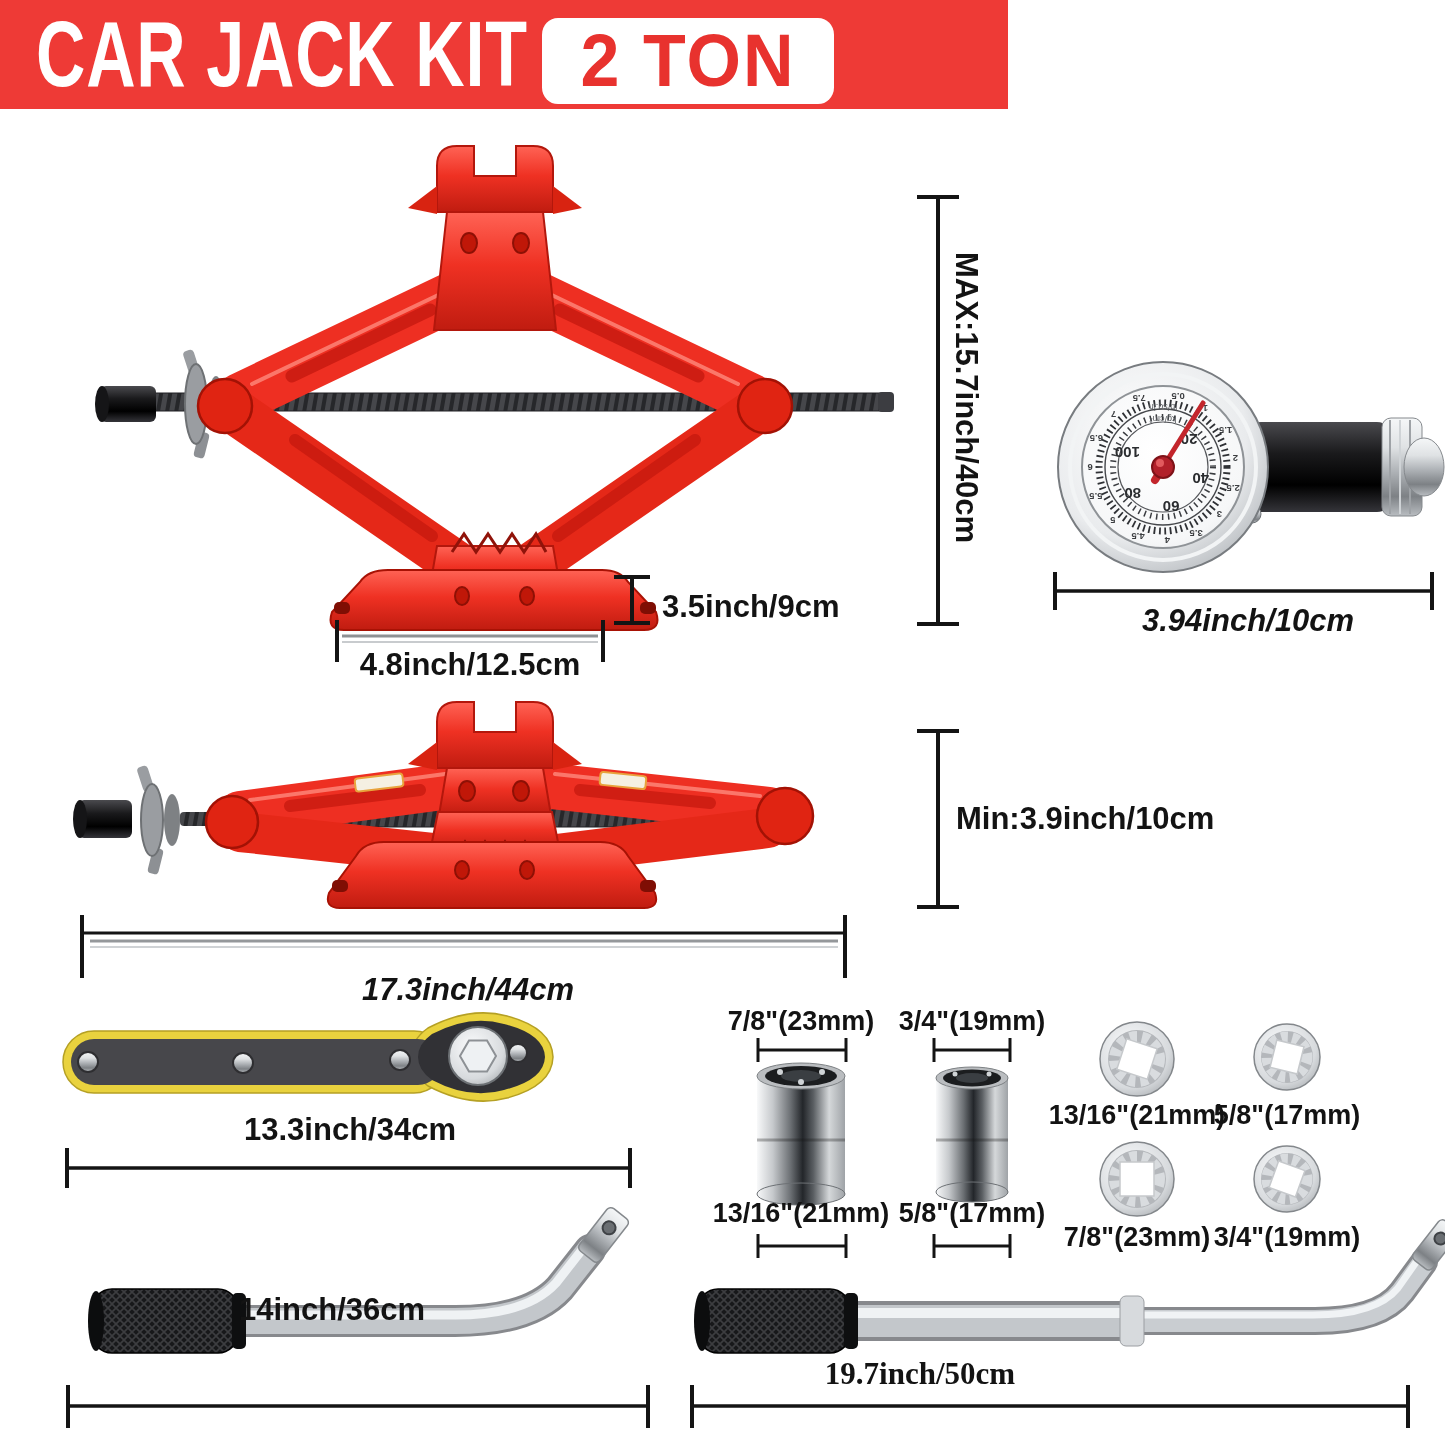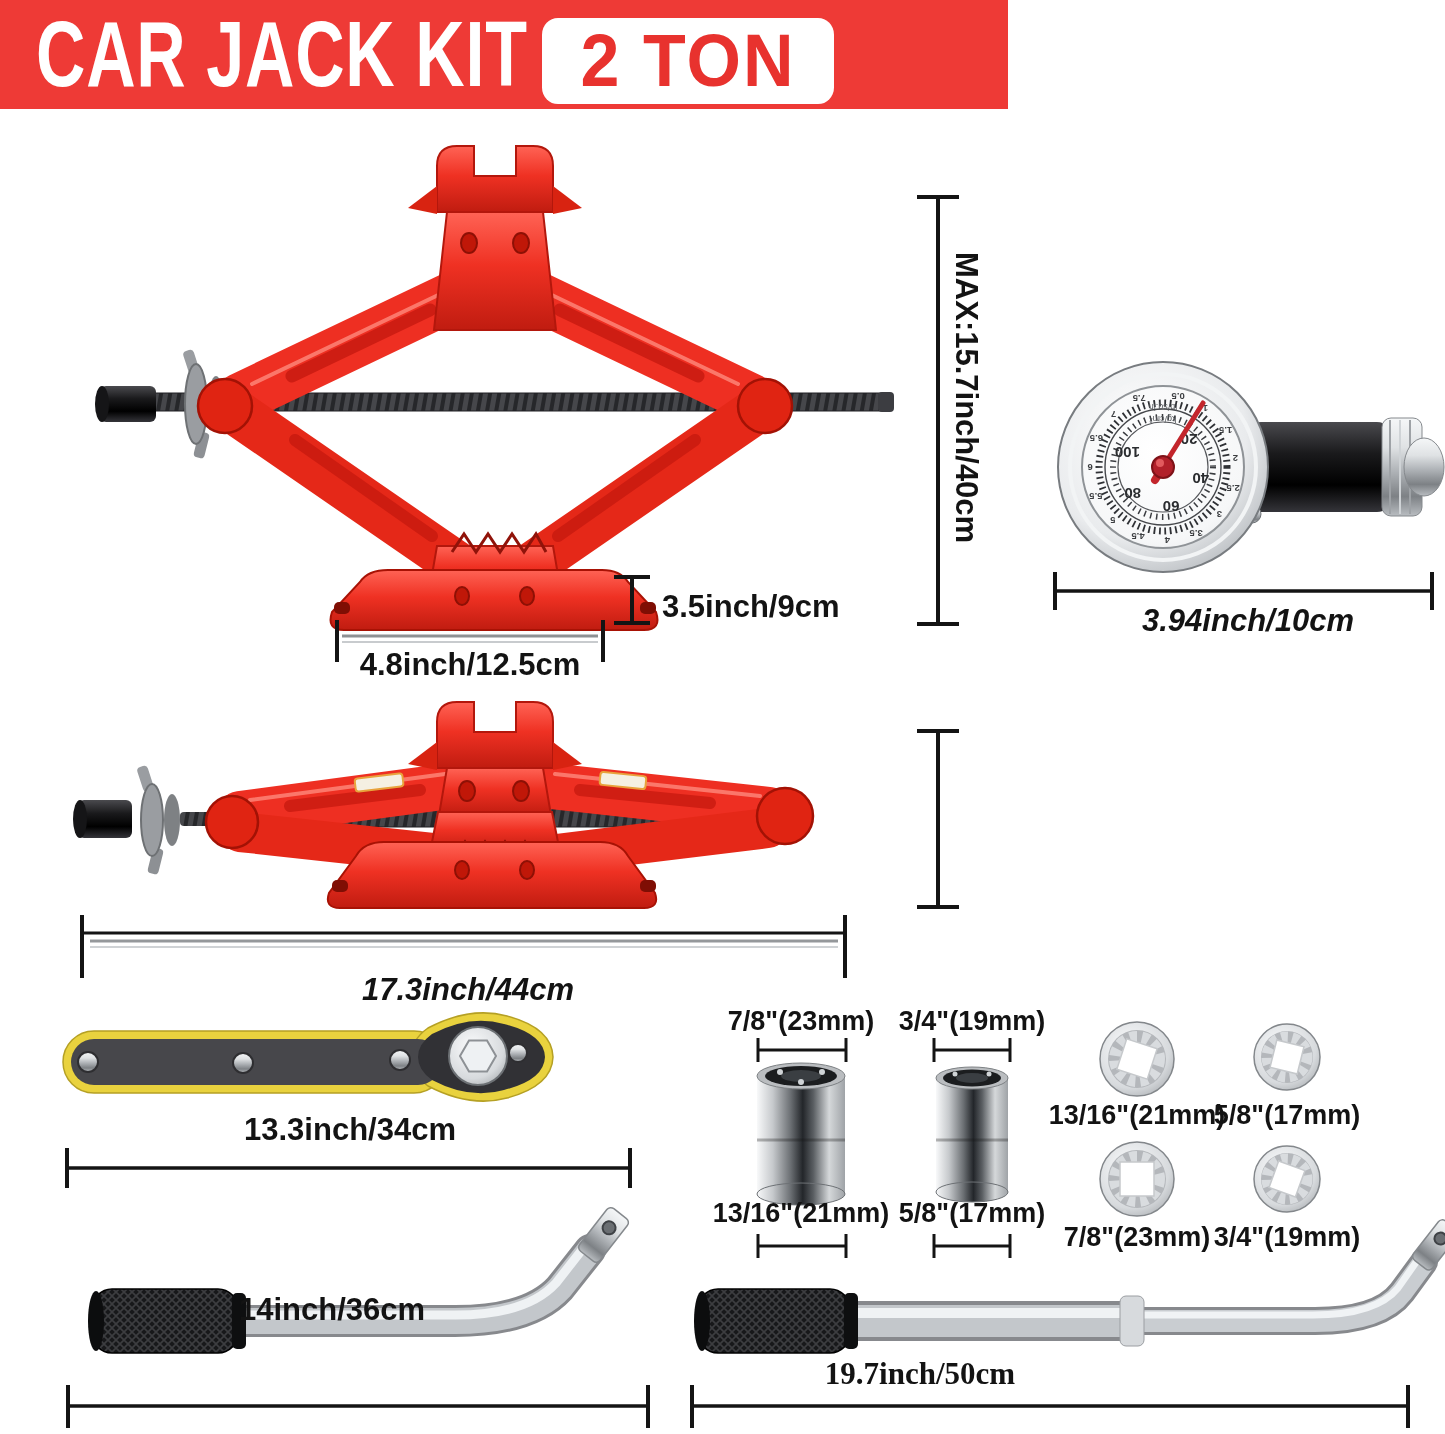--- a/index.html
+++ b/index.html
@@ -371,20 +371,21 @@
       <line x1="692" y1="1406" x2="1408" y2="1406" stroke-width="3.5"></line>
       <line x1="692" y1="1385" x2="692" y2="1428" stroke-width="4"></line>
         <line x1="1408" y1="1385" x2="1408" y2="1428" stroke-width="4"></line>
     </g>
   </svg>
 
   <div class="dim vert" style="left:948px;top:252px;">MAX:15.7inch/40cm</div>
   <div class="dim" style="left:662px;top:581px;margin-top:8px;">3.5inch/9cm</div>
   <div class="dim center" style="left:470px;top:647px;">4.8inch/12.5cm</div>
   <div class="dim center" style="left:1248px;top:603px;font-style:italic;">3.94inch/10cm</div>
+  <div class="dim" style="left:956px;top:801px;">Min:3.9inch/10cm</div>
   <div class="dim center" style="left:468px;top:972px;font-style:italic;">17.3inch/44cm</div>
   <div class="dim center" style="left:350px;top:1112px;text-align:center;">13.3inch/34cm</div>
   <div class="dim center sm" style="left:801px;top:1006px;">7/8"(23mm)</div>
   <div class="dim center sm" style="left:972px;top:1006px;">3/4"(19mm)</div>
   <div class="dim center sm" style="left:801px;top:1198px;">13/16"(21mm)</div>
   <div class="dim center sm" style="left:972px;top:1198px;">5/8"(17mm)</div>
   <div class="dim center sm" style="left:1137px;top:1100px;">13/16"(21mm)</div>
   <div class="dim center sm" style="left:1287px;top:1100px;">5/8"(17mm)</div>
   <div class="dim center sm" style="left:1137px;top:1222px;">7/8"(23mm)</div>
   <div class="dim center sm" style="left:1287px;top:1222px;">3/4"(19mm)</div>

